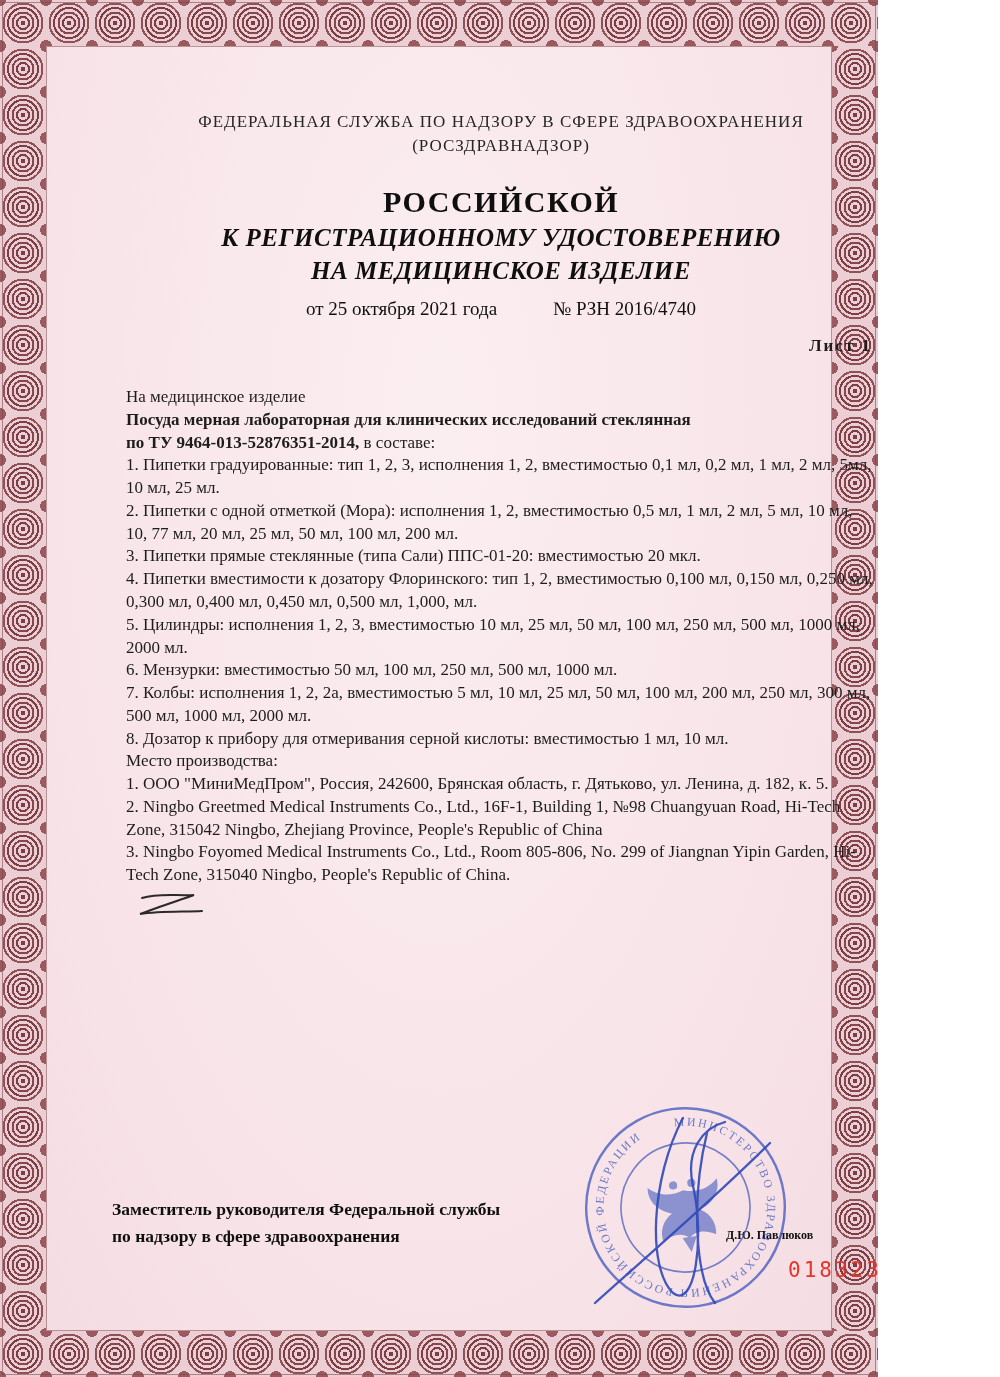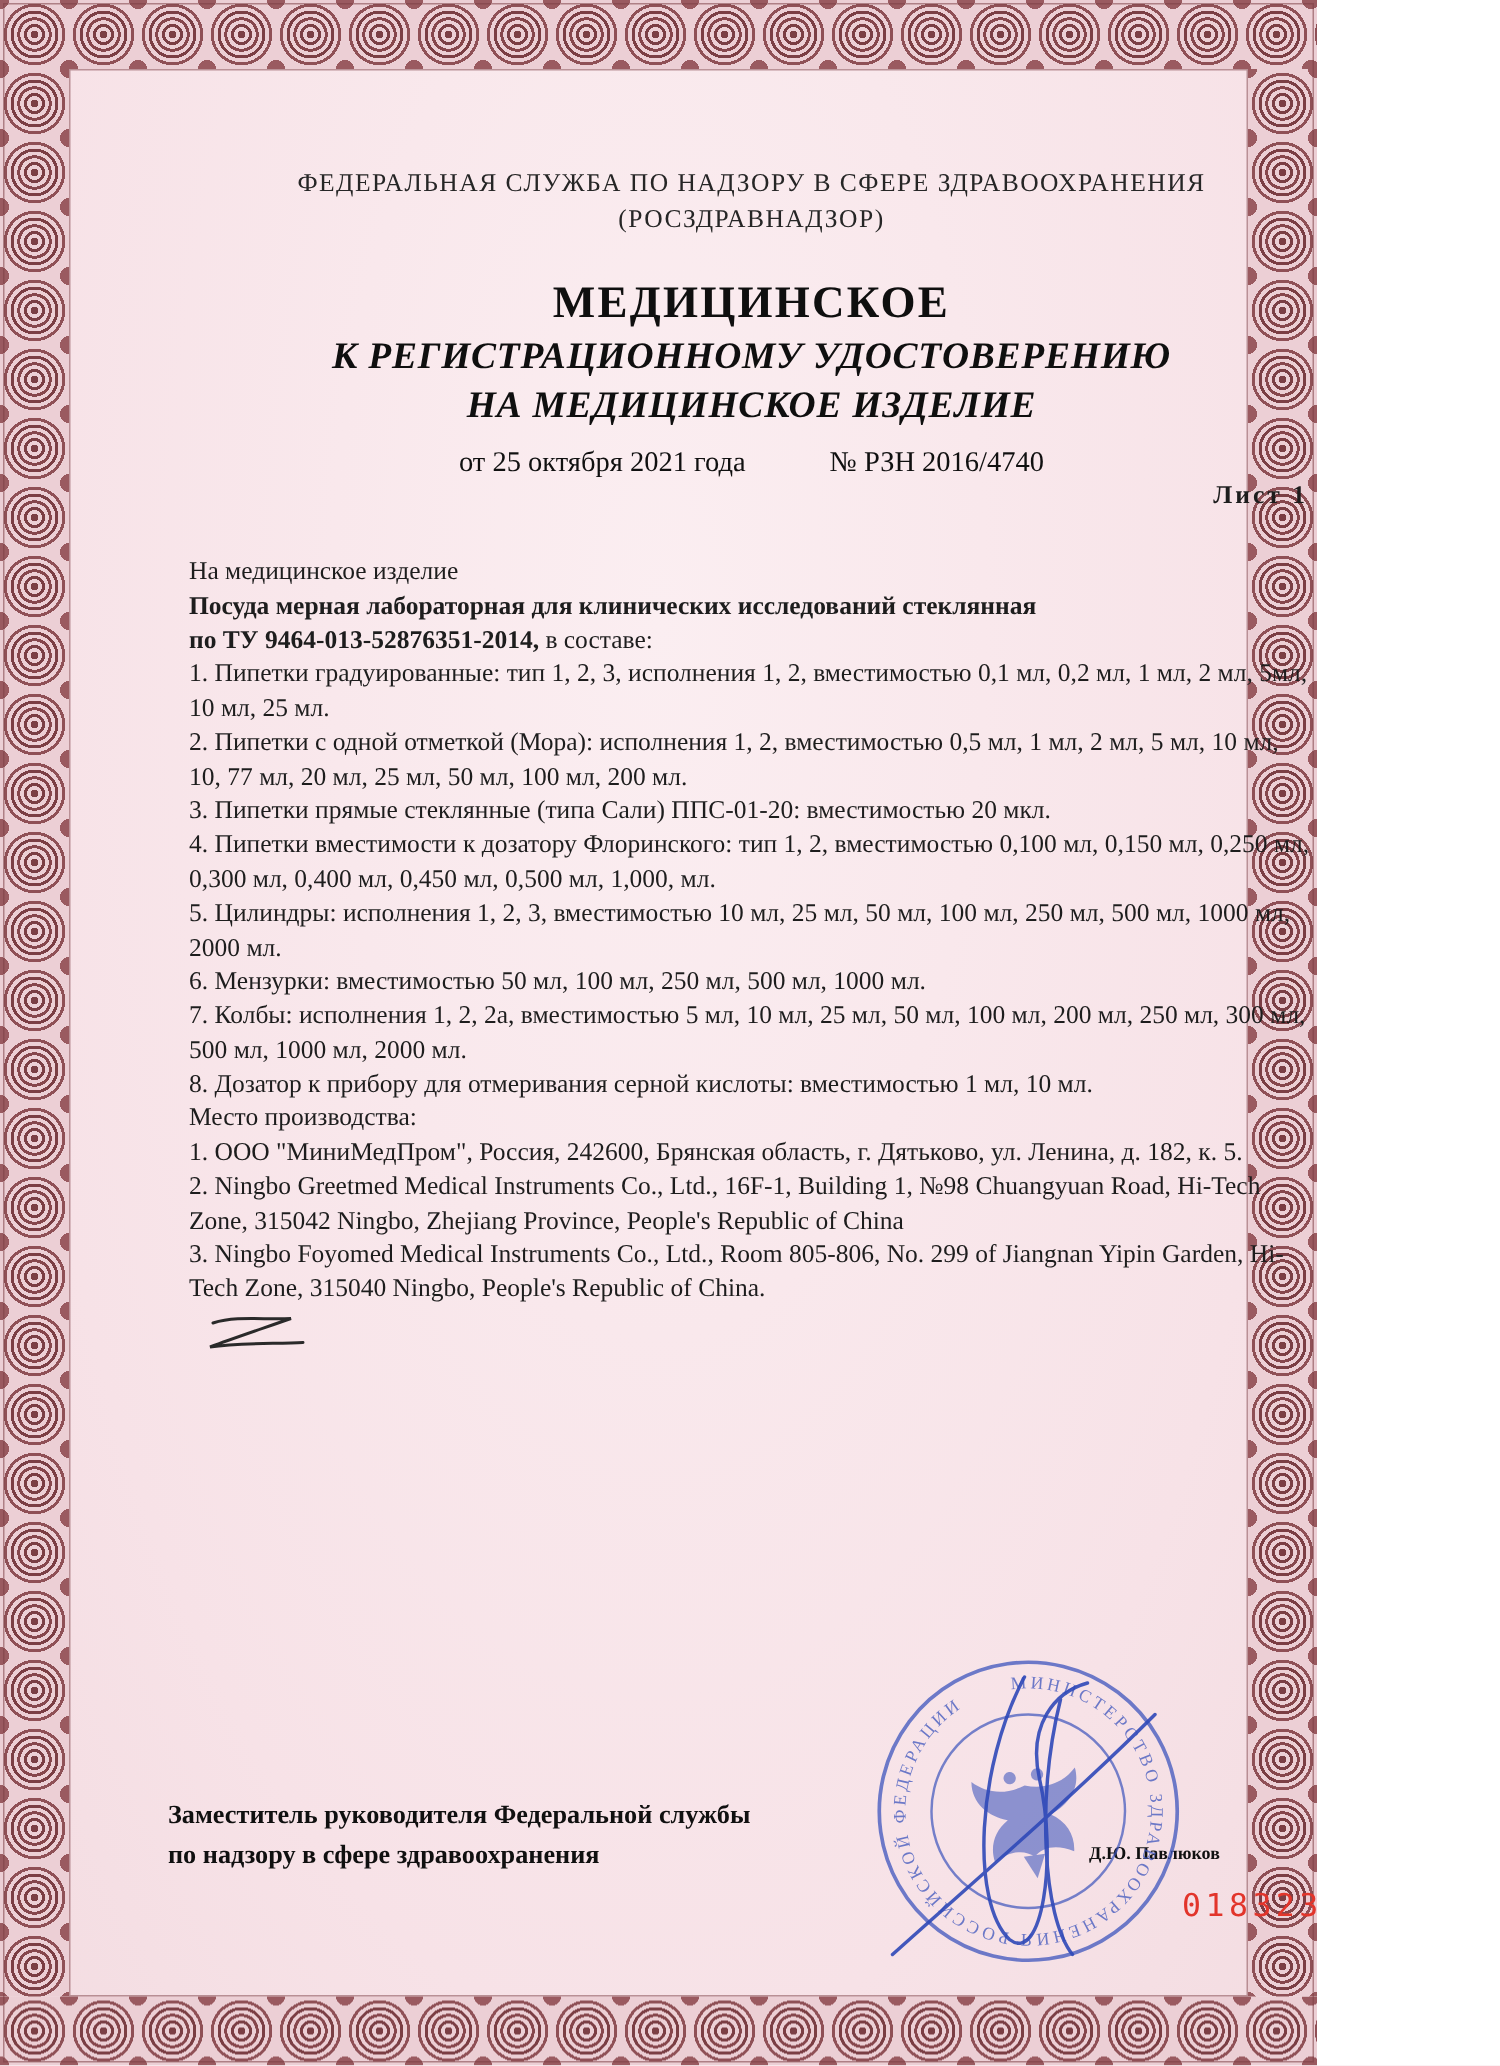--- a/index.html
+++ b/index.html
@@ -39,21 +39,21 @@
   .content { position:absolute; left:126px; top:46px; width:750px; padding-top:64px; }
 
   .agency { text-align:center; font-size:17px; line-height:1.4; letter-spacing:1px; color:#262626; }
 
   .title { margin-top:24px; text-align:center; font-weight:bold; color:#0f0f0f; }
   .title-l1 { font-size:30px; line-height:1.3; letter-spacing:1.5px; }
   .title-l2, .title-l3 { font-size:25px; line-height:1.35; letter-spacing:.5px;font-style:italic; }
 
   .date-row { margin-top:10px; display:flex; justify-content:center; gap:56px; font-weight:normal; font-size:19px; color:#101010; }
 
-  .sheet { margin-top:0; text-align:right; padding-right:4px; font-weight:bold; font-size:17px; letter-spacing:2px; }
+  .sheet { margin-top:16px; text-align:right; padding-right:4px; font-weight:bold; font-size:17px; letter-spacing:2px; }
 
   .body-text { margin-top:30px; font-size:17px; line-height:1.34; }
   .body-text p { margin:0; }
   .bold { font-weight:bold; }
 
   .flourish { margin:4px 0 0 2px; }
 
   .sig-left {
     position:absolute; left:112px; top:1196px; width:480px;
     font-weight:bold; font-size:17.5px; line-height:1.55; color:#101010;
@@ -83,21 +83,21 @@
   <div class="inner-rule"></div>
 
   <div class="content">
 
     <div class="agency">
       <div>ФЕДЕРАЛЬНАЯ СЛУЖБА ПО НАДЗОРУ В СФЕРЕ ЗДРАВООХРАНЕНИЯ</div>
       <div>(РОСЗДРАВНАДЗОР)</div>
     </div>
 
     <div class="title">
-      <div class="title-l1">МЕДИЦИНСКОЕ</div>
+      <div class="title-l1">РОССИЙСКОЙ</div>
       <div class="title-l2">К РЕГИСТРАЦИОННОМУ УДОСТОВЕРЕНИЮ</div>
       <div class="title-l3">НА МЕДИЦИНСКОЕ ИЗДЕЛИЕ</div>
     </div>
 
     <div class="date-row">
       <span>от  25 октября 2021 года</span>
       <span>№  РЗН 2016/4740</span>
     </div>
 
     <div class="sheet">Лист  1</div>

